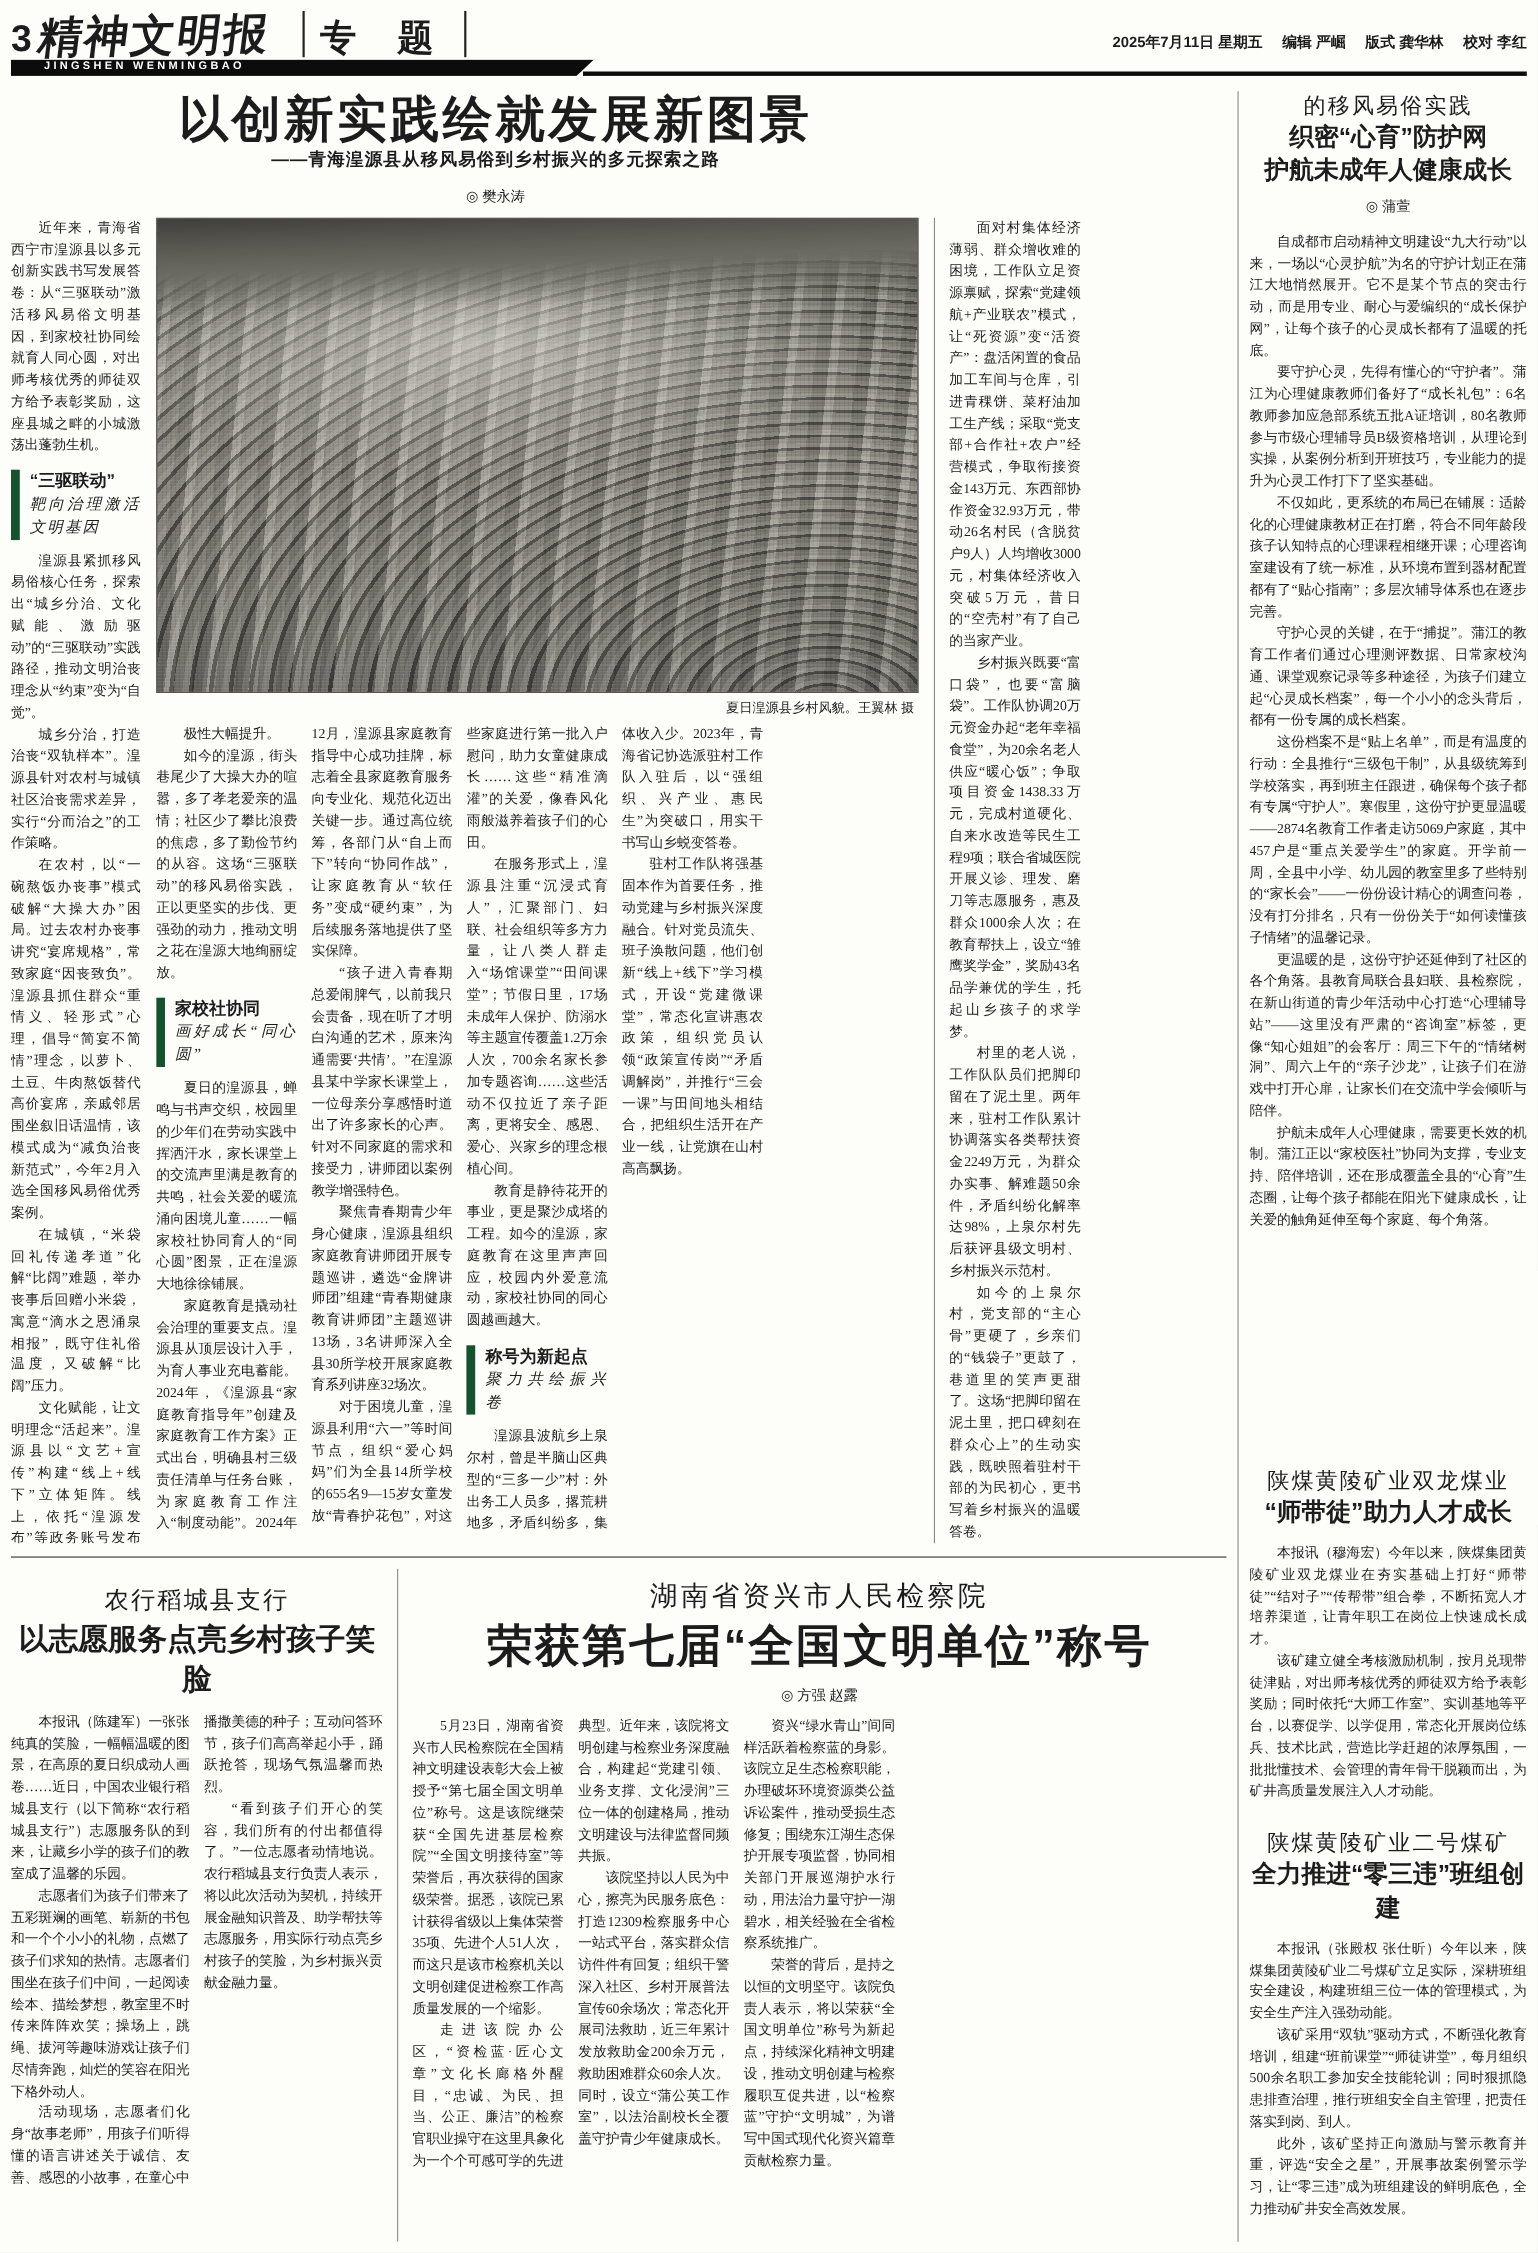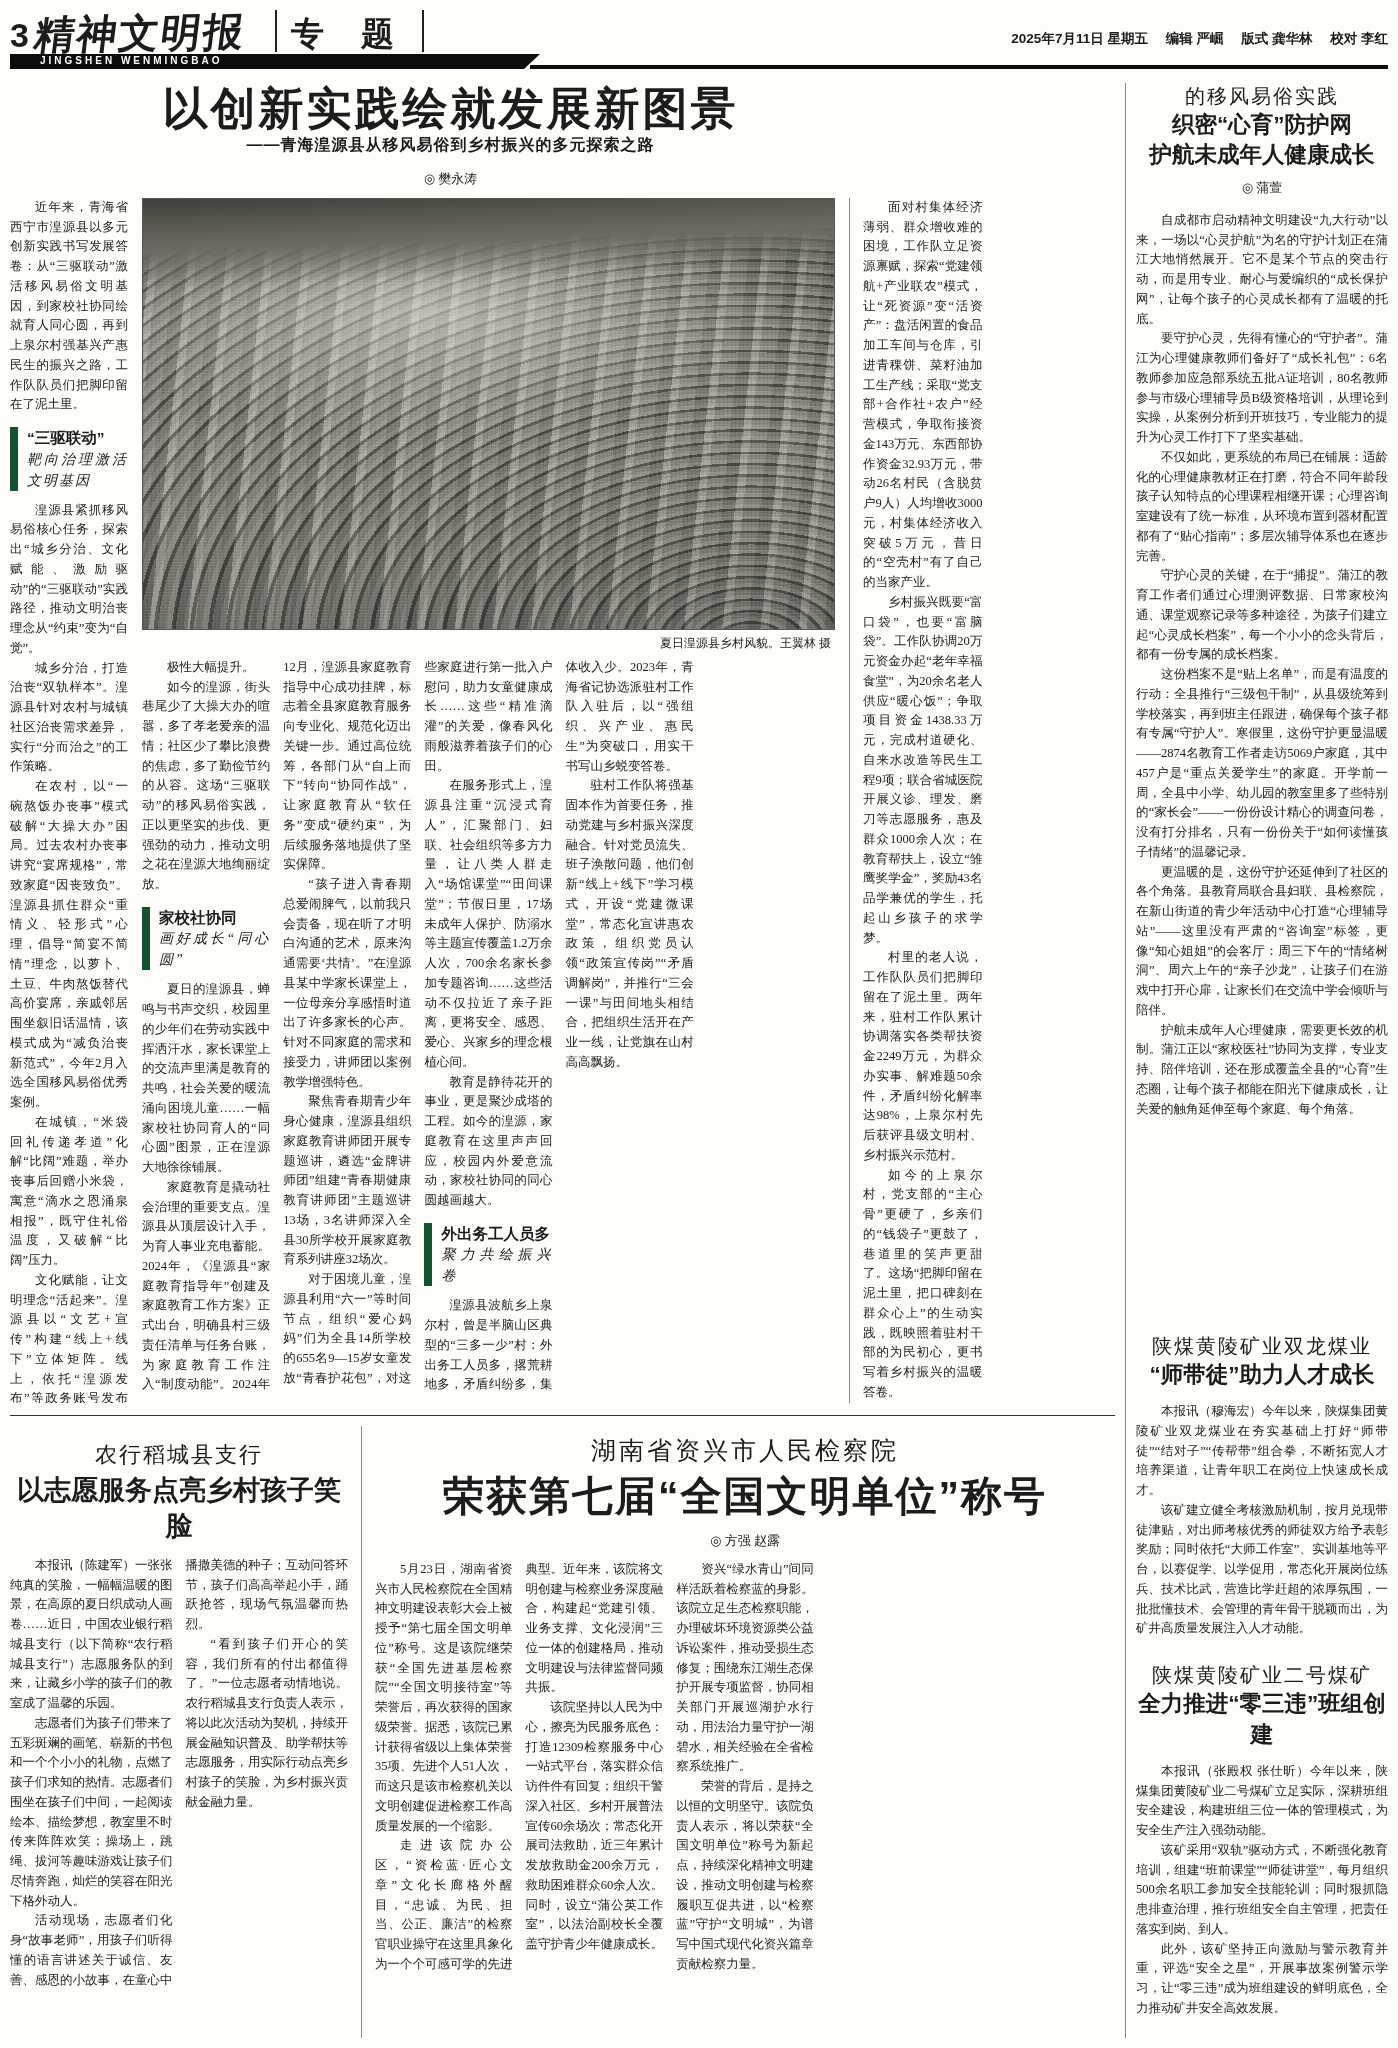--- a/index.html
+++ b/index.html
@@ -116,21 +116,21 @@
         <div class="main-head">
           <h1>以创新实践绘就发展新图景</h1>
           <div class="deck">——青海湟源县从移风易俗到乡村振兴的多元探索之路</div>
           <div class="byline">◎ 樊永涛</div>
         </div>
 
         <div class="article-body">
 
           <div class="colnarrow bodytext">
             <div>
-                <p class="para">近年来，青海省西宁市湟源县以多元创新实践书写发展答卷：从“三驱联动”激活移风易俗文明基因，到家校社协同绘就育人同心圆，再到上泉尔村强基兴产惠民生的振兴之路，工作队队员们把脚印留在了泥土里。</p>
+                <p class="para">近年来，青海省西宁市湟源县以多元创新实践书写发展答卷：从“三驱联动”激活移风易俗文明基因，到家校社协同绘就育人同心圆，对出师考核优秀的师徒双方给予表彰奖励，这座县城之畔的小城激荡出蓬勃生机。</p>
               </div>
             <div class="subhead">
               <div class="l1">“三驱联动”</div>
               <div class="l2">靶向治理激活文明基因</div>
             </div>
             <div>
                 <p class="para">湟源县紧抓移风易俗核心任务，探索出“城乡分治、文化赋能、激励驱动”的“三驱联动”实践路径，推动文明治丧理念从“约束”变为“自觉”。</p>
                 <p class="para">城乡分治，打造治丧“双轨样本”。湟源县针对农村与城镇社区治丧需求差异，实行“分而治之”的工作策略。</p>
                 <p class="para">在农村，以“一碗熬饭办丧事”模式破解“大操大办”困局。过去农村办丧事讲究“宴席规格”，常致家庭“因丧致负”。湟源县抓住群众“重情义、轻形式”心理，倡导“简宴不简情”理念，以萝卜、土豆、牛肉熬饭替代高价宴席，亲戚邻居围坐叙旧话温情，该模式成为“减负治丧新范式”，今年2月入选全国移风易俗优秀案例。</p>
                 <p class="para">在城镇，“米袋回礼传递孝道”化解“比阔”难题，举办丧事后回赠小米袋，寓意“滴水之恩涌泉相报”，既守住礼俗温度，又破解“比阔”压力。</p>
@@ -153,21 +153,21 @@
               <div>
                   <p class="para">夏日的湟源县，蝉鸣与书声交织，校园里的少年们在劳动实践中挥洒汗水，家长课堂上的交流声里满是教育的共鸣，社会关爱的暖流涌向困境儿童……一幅家校社协同育人的“同心圆”图景，正在湟源大地徐徐铺展。</p>
                   <p class="para">家庭教育是撬动社会治理的重要支点。湟源县从顶层设计入手，为育人事业充电蓄能。2024年，《湟源县“家庭教育指导年”创建及家庭教育工作方案》正式出台，明确县村三级责任清单与任务台账，为家庭教育工作注入“制度动能”。2024年12月，湟源县家庭教育指导中心成功挂牌，标志着全县家庭教育服务向专业化、规范化迈出关键一步。通过高位统筹，各部门从“自上而下”转向“协同作战”，让家庭教育从“软任务”变成“硬约束”，为后续服务落地提供了坚实保障。</p>
                   <p class="para">“孩子进入青春期总爱闹脾气，以前我只会责备，现在听了才明白沟通的艺术，原来沟通需要‘共情’。”在湟源县某中学家长课堂上，一位母亲分享感悟时道出了许多家长的心声。针对不同家庭的需求和接受力，讲师团以案例教学增强特色。</p>
                   <p class="para">聚焦青春期青少年身心健康，湟源县组织家庭教育讲师团开展专题巡讲，遴选“金牌讲师团”组建“青春期健康教育讲师团”主题巡讲13场，3名讲师深入全县30所学校开展家庭教育系列讲座32场次。</p>
                   <p class="para">对于困境儿童，湟源县利用“六一”等时间节点，组织“爱心妈妈”们为全县14所学校的655名9—15岁女童发放“青春护花包”，对这些家庭进行第一批入户慰问，助力女童健康成长……这些“精准滴灌”的关爱，像春风化雨般滋养着孩子们的心田。</p>
                   <p class="para">在服务形式上，湟源县注重“沉浸式育人”，汇聚部门、妇联、社会组织等多方力量，让八类人群走入“场馆课堂”“田间课堂”；节假日里，17场未成年人保护、防溺水等主题宣传覆盖1.2万余人次，700余名家长参加专题咨询……这些活动不仅拉近了亲子距离，更将安全、感恩、爱心、兴家乡的理念根植心间。</p>
                   <p class="para">教育是静待花开的事业，更是聚沙成塔的工程。如今的湟源，家庭教育在这里声声回应，校园内外爱意流动，家校社协同的同心圆越画越大。</p>
                 </div>
               <div class="subhead">
-                <div class="l1">外出务工人员多</div>
+                <div class="l1">称号为新起点</div>
                 <div class="l2">聚力共绘振兴卷</div>
               </div>
               <div>
                   <p class="para">湟源县波航乡上泉尔村，曾是半脑山区典型的“三多一少”村：外出务工人员多，撂荒耕地多，矛盾纠纷多，集体收入少。2023年，青海省记协选派驻村工作队入驻后，以“强组织、兴产业、惠民生”为突破口，用实干书写山乡蜕变答卷。</p>
                   <p class="para">驻村工作队将强基固本作为首要任务，推动党建与乡村振兴深度融合。针对党员流失、班子涣散问题，他们创新“线上+线下”学习模式，开设“党建微课堂”，常态化宣讲惠农政策，组织党员认领“政策宣传岗”“矛盾调解岗”，并推行“三会一课”与田间地头相结合，把组织生活开在产业一线，让党旗在山村高高飘扬。</p>
                 </div>
             </div>
           </div>
 
           <div class="rightpair bodytext">

